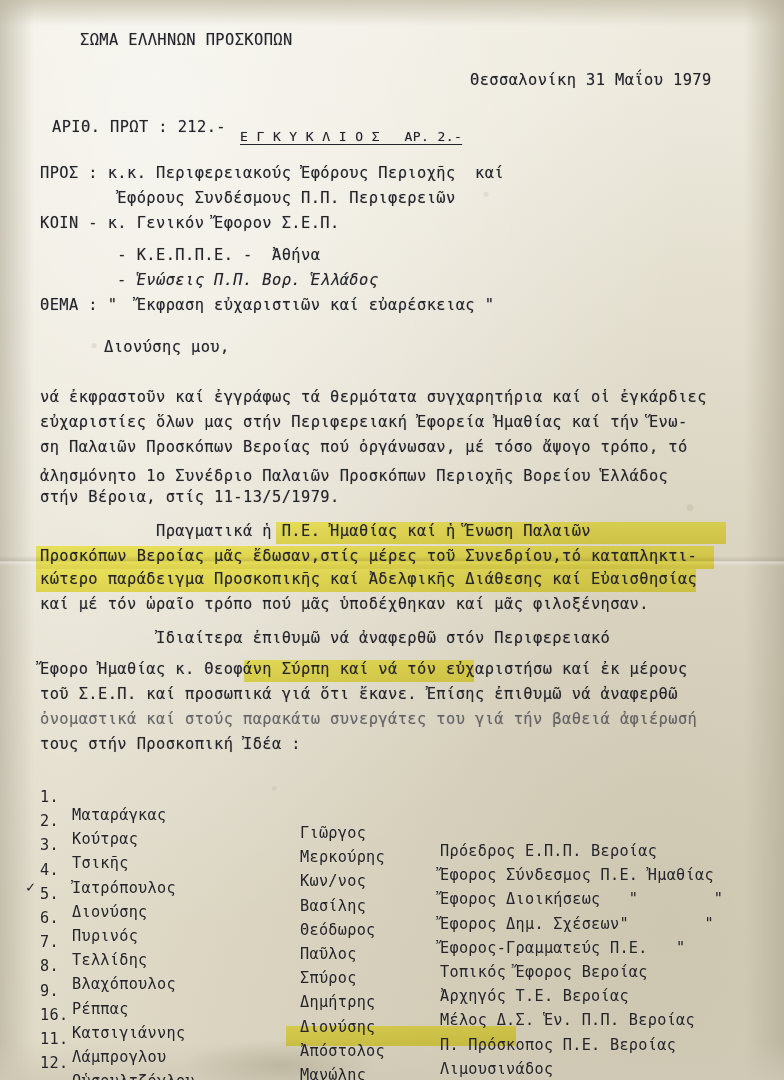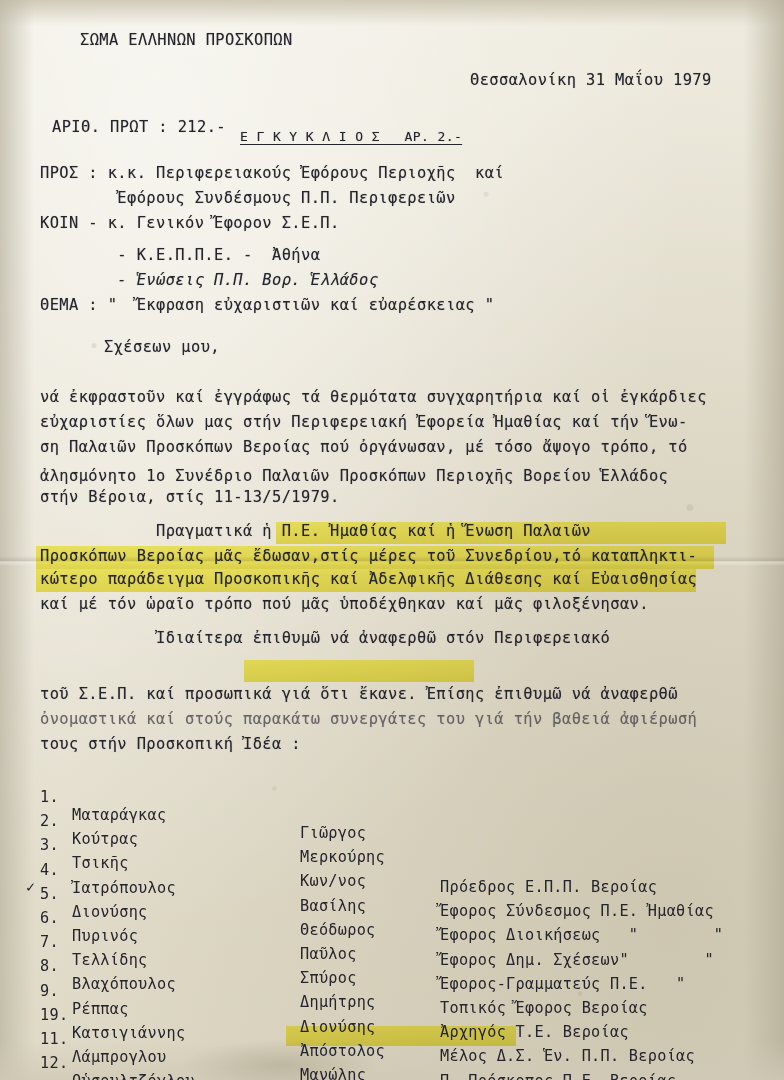--- a/index.html
+++ b/index.html
@@ -82,21 +82,21 @@
     position: relative;
     height: 24.2px;
     white-space: pre;
     font-size: 15.2px;
     letter-spacing: .3px;
     color: #24242c;
   }
   .c-num { position: absolute; left: 40px; width: 46px; text-align: left; }
   .c-last { position: absolute; left: 72px; }
   .c-first { position: absolute; left: 300px; }
-  .c-role { position: absolute; left: 440px; margin-top: 36px; }
+  .c-role { position: absolute; left: 440px; }
   .check {
     position: absolute; left: 26px; top: 5px;
     font-size: 15px; color: #22222a;
   }
   .hl-band {
     position: absolute;
     background: linear-gradient(180deg, rgba(250,243,70,.82), rgba(236,227,45,.78));
     pointer-events: none;
     mix-blend-mode: multiply;
   }
@@ -136,34 +136,35 @@
     <div class="ln u" style="left:240px; top:130px; font-size:13px;">Ε Γ Κ Υ Κ Λ Ι Ο Σ   ΑΡ. 2.-</div>
 
     <div class="ln" style="left:40px; top:166px;">ΠΡΟΣ : κ.κ. Περιφερειακούς Ἐφόρους Περιοχῆς  καί</div>
     <div class="ln" style="left:40px; top:191px;">        Ἐφόρους Συνδέσμους Π.Π. Περιφερειῶν</div>
     <div class="ln" style="left:40px; top:216px;">ΚΟΙΝ - κ. Γενικόν Ἔφορον Σ.Ε.Π.</div>
     <div class="ln" style="left:40px; top:248px;">        - Κ.Ε.Π.Π.Ε. -  Ἀθήνα</div>
     <div class="ln" style="left:40px; top:273px;font-style:italic;">        - Ἑνώσεις Π.Π. Βορ. Ἑλλάδος</div>
 
     <div class="ln" style="left:40px; top:298px;">ΘΕΜΑ : "  Ἔκφραση εὐχαριστιῶν καί εὐαρέσκειας "</div>
 
-    <div class="ln" style="left:104px; top:340px;">Σχέσεων μου,</div>
+    <div class="ln" style="left:104px; top:340px;">Διονύσης μου,</div>
 
     <div class="ln" style="left:40px; top:415px;">εὐχαριστίες ὅλων μας στήν Περιφερειακή Ἐφορεία Ἠμαθίας καί τήν Ἕνω-</div>
     <div class="ln" style="left:40px; top:390px;">νά ἐκφραστοῦν καί ἐγγράφως τά θερμότατα συγχαρητήρια καί οἱ ἐγκάρδιες</div>
     <div class="ln" style="left:40px; top:440px;">ση Παλαιῶν Προσκόπων Βεροίας πού ὀργάνωσαν, μέ τόσο ἄψογο τρόπο, τό</div>
     <div class="ln" style="left:40px; top:469px;">ἀλησμόνητο 1ο Συνέδριο Παλαιῶν Προσκόπων Περιοχῆς Βορείου Ἑλλάδος</div>
     <div class="ln" style="left:40px; top:490px;">στήν Βέροια, στίς 11-13/5/1979.</div>
 
     <div class="ln" style="left:40px; top:524px;">            Πραγματικά ἡ Π.Ε. Ἠμαθίας καί ἡ Ἕνωση Παλαιῶν</div>
     <div class="ln" style="left:40px; top:549px;">Προσκόπων Βεροίας μᾶς ἔδωσαν,στίς μέρες τοῦ Συνεδρίου,τό καταπληκτι-</div>
     <div class="ln" style="left:40px; top:572px;">κώτερο παράδειγμα Προσκοπικῆς καί Ἀδελφικῆς Διάθεσης καί Εὐαισθησίας</div>
     <div class="ln" style="left:40px; top:631px;">            Ἰδιαίτερα ἐπιθυμῶ νά ἀναφερθῶ στόν Περιφερειακό</div>
 
     <div class="ln" style="left:40px; top:597px;">καί μέ τόν ὡραῖο τρόπο πού μᾶς ὑποδέχθηκαν καί μᾶς φιλοξένησαν.</div>
+    <div class="ln" style="left:40px; top:662px;">Ἔφορο Ἠμαθίας κ. Θεοφάνη Σύρπη καί νά τόν εὐχαριστήσω καί ἐκ μέρους</div>
     <div class="ln" style="left:40px; top:687px;">τοῦ Σ.Ε.Π. καί προσωπικά γιά ὅτι ἔκανε. Ἐπίσης ἐπιθυμῶ νά ἀναφερθῶ</div>
     <div class="ln faded" style="left:40px; top:712px;">ὀνομαστικά καί στούς παρακάτω συνεργάτες του γιά τήν βαθειά ἀφιέρωσή</div>
     <div class="ln" style="left:40px; top:737px;">τους στήν Προσκοπική Ἰδέα :</div>
 
     <div class="table">
 
       <div class="trow">
         <span class="check"></span>
         <span class="c-num">1.</span>
         <span class="c-last">Ματαράγκας</span>
@@ -230,21 +231,21 @@
       <div class="trow">
         <span class="check"></span>
         <span class="c-num">9.</span>
         <span class="c-last">Ρέππας</span>
         <span class="c-first">Διονύσης</span>
         <span class="c-role">Π. Πρόσκοπος Π.Ε. Βεροίας</span>
       </div>
 
       <div class="trow">
         <span class="check"></span>
-        <span class="c-num">19.</span>
+        <span class="c-num">16.</span>
         <span class="c-last">Κατσιγιάννης</span>
         <span class="c-first">Ἀπόστολος</span>
         <span class="c-role">Λιμουσινάδος</span>
       </div>
 
       <div class="trow">
         <span class="check"></span>
         <span class="c-num">11.</span>
         <span class="c-last">Λάμπρογλου</span>
         <span class="c-first">Μανώλης</span>

